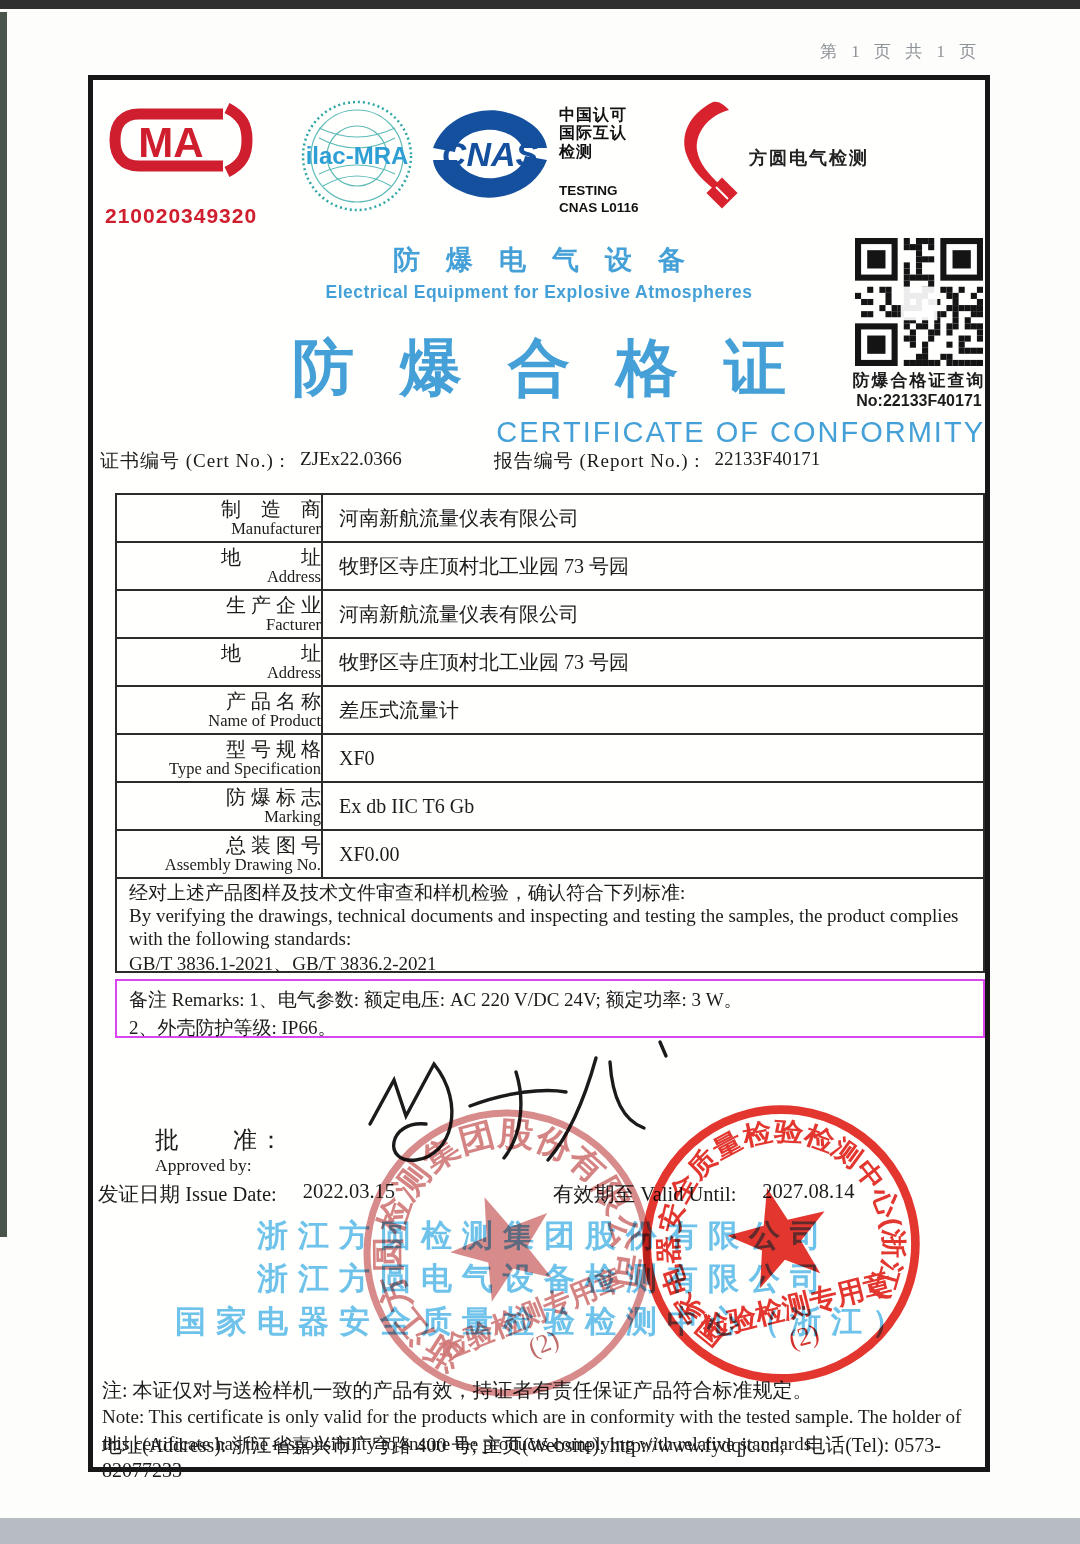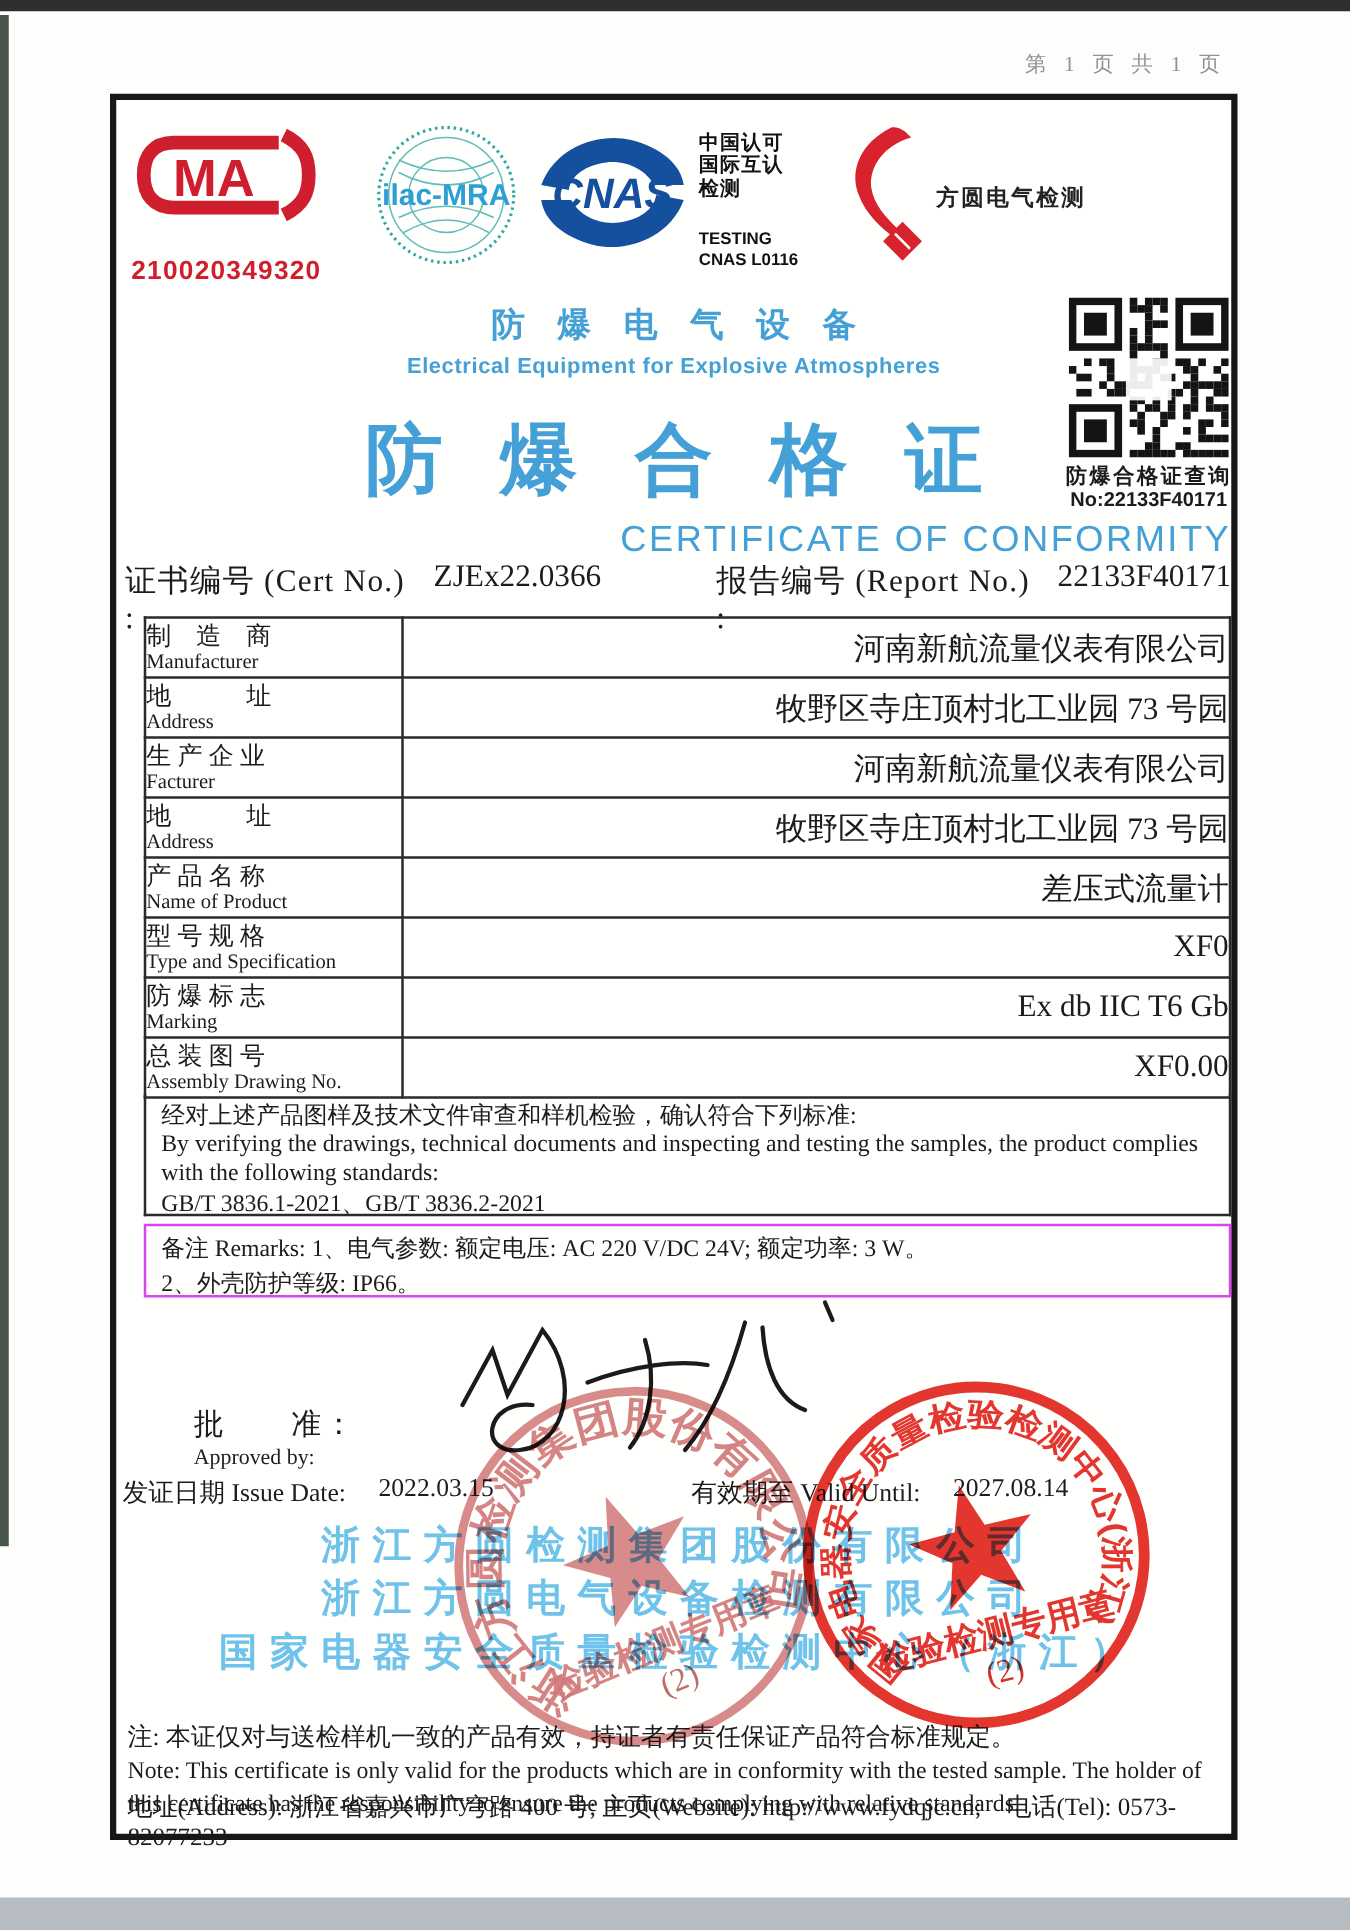--- a/index.html
+++ b/index.html
@@ -29,31 +29,31 @@
   .hdr-en-small { font-family:"Liberation Sans",sans-serif; font-size:17.5px; font-weight:bold; letter-spacing:0.5px; margin-top:4px; }
   .hdr-zh-big   { font-family:"Liberation Sans",sans-serif; font-size:62px; font-weight:bold; letter-spacing:46px; text-indent:46px; margin-top:23px; }
   .hdr-en-big   { font-family:"Liberation Sans",sans-serif; font-size:29px; font-weight:500; letter-spacing:2px; margin-top:6px;text-align:right; }
 
   
   .qr-box { text-align:center; width:156px; }
   .qr-cap1 { font-family:"Liberation Sans",sans-serif; font-weight:bold; font-size:17px; letter-spacing:2px; margin-top:3px; }
   .qr-cap2 { font-family:"Liberation Sans",sans-serif; font-weight:bold; font-size:16px; }
 
   
-  .certline { position:absolute; left:7px; top:368px; width:885px; display:flex; font-size:25px; }
+  .certline { position:absolute; left:7px; top:368px; width:885px; display:flex; font-size:19px; }
   .certline .lab { letter-spacing:1px; }
   .certline .val { margin-left:14px; }
 
   
   table.ptable { position:absolute; left:22px; top:413px; width:870px; border-collapse:collapse; table-layout:fixed; }
   table.ptable td { border:2px solid #2b2b2b; height:48px; vertical-align:middle; }
-  td.klab { width:206px; text-align:left; line-height:1.1; }
+  td.klab { width:206px; text-align:right; line-height:1.1; }
   td.klab .zh { font-size:20px; }
   td.klab .en { font-size:16.5px; }
-  td.kval { padding-left:16px; font-size:25px;text-align:right; }
+  td.kval { padding-left:16px; font-size:20px; }
 
   .stdbox { position:absolute; left:22px; top:795px; width:870px; height:98px; border:2px solid #2b2b2b; border-top:none; padding:6px 12px 0 12px; font-size:19px; line-height:1.22; }
   .stdbox .codes { margin-top:1px; }
   .rembox { position:absolute; left:22px; top:899px; width:870px; height:59px; border:2px solid #d946ef; padding:5px 12px 0 12px; font-size:19px; line-height:1.45; }
 
   
   .approve { position:absolute; left:62px; top:1047px; line-height:1.15; }
   .approve .zh { font-size:24px; letter-spacing:2px; }
   .approve .en { font-size:17.5px; }
   .sig { position:absolute; left:255px; top:952px; width:330px; height:160px; z-index:5; }

